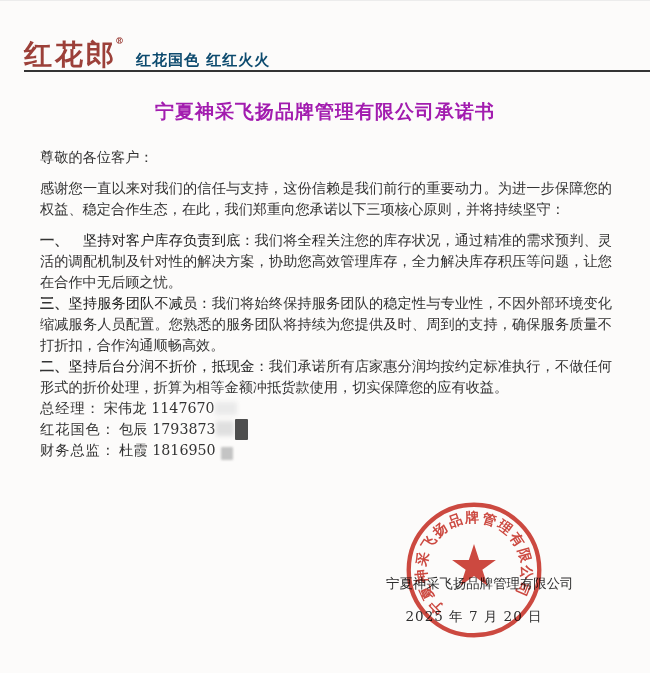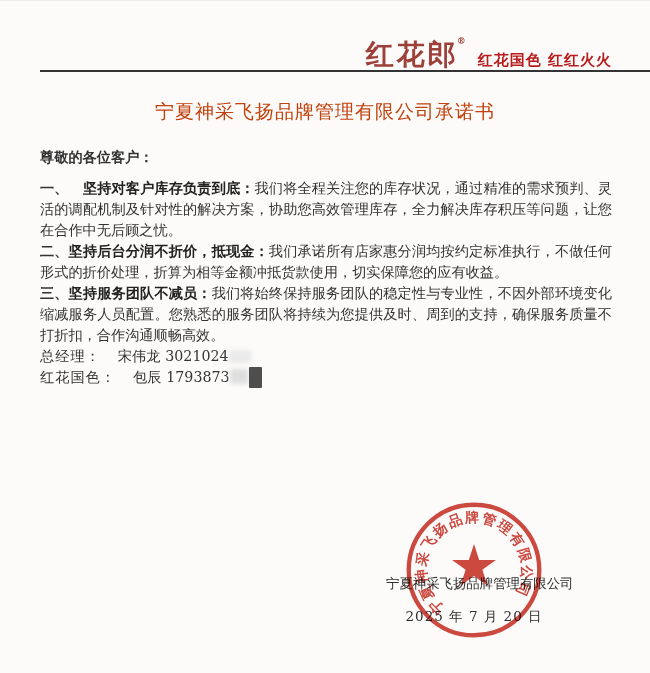--- a/index.html
+++ b/index.html
@@ -11,60 +11,60 @@
     position:relative;
     width:650px;height:673px;
     margin:0 auto;
     background:#fcfbfa;
     border-top:1px solid #ececec;
     overflow:hidden;
     color:#343434;
   }
   
   .header{
-    position:absolute;top:0;left:40px;right:0;height:71px;
+    position:absolute;top:0;left:24px;right:0;height:71px;
     border-bottom:2px solid #343434;
-    display:flex;align-items:flex-end;justify-content:flex-end;
-    padding-right:38px;box-sizing:border-box;gap:10px;
+    display:flex;align-items:flex-end;
+    padding-right:50px;box-sizing:border-box;gap:10px;
   }
   .logo{
     font-size:28px;font-weight:bold;color:#9c4039;
     letter-spacing:3px;line-height:1;position:relative;
     padding-bottom:1px;white-space:nowrap;
   }
   .logo .reg{
     font-size:9px;letter-spacing:0;vertical-align:top;
     position:relative;top:-4px;left:-2px;
   }
   .tagline{
-    font-size:15px;font-weight:bold;color:#b91c1c;
+    font-size:15px;font-weight:bold;color:#0c4a6e;
     letter-spacing:1px;line-height:1;padding-bottom:2px;white-space:nowrap;
   }
   
   .title{
     position:absolute;top:98px;left:0;width:100%;
-    text-align:center;font-size:19px;font-weight:normal;
-    color:#c2410c;letter-spacing:1px;
+    text-align:center;font-size:19px;font-weight:bold;
+    color:#a21caf;letter-spacing:1px;
   }
   
   .content{
     position:absolute;top:146px;left:40px;width:572px;
     font-size:14.2px;line-height:21px;text-align:justify;
     color:#333;
   }
   .content p{margin:0;}
-  .greeting{margin-bottom:10px !important;font-weight:bold;}
+  .greeting{margin-bottom:10px !important;}
   .intro{margin-bottom:10px !important;}
   .item .num{font-weight:bold;}
-  .item b{font-weight:bold;color:#222;}
+  .item b{font-weight:normal;color:#222;}
   .outro{margin-top:10px !important;}
   .thanks{margin-top:18px !important;}
   .contact-heading{margin-top:12px !important;letter-spacing:1px;}
   .contact-row .role{letter-spacing:1px;font-family:Liberation Serif, serif;}
-  .contact-row .name{margin-left:17px;}
+  .contact-row .name{margin-left:3px;}
   .contact-row .phone{margin-left:5px;}
   
   .redact{
     display:inline-block;vertical-align:-2px;border-radius:1px;
   }
   .redact-light-1{width:22px;height:13px;background:#eaeaea;filter:blur(2px);}
   .redact-light-2{width:18px;height:15px;background:#dfdfdf;filter:blur(2px);}
   .redact-dark{width:13px;height:21px;background:#4e4e4e;filter:blur(.6px);vertical-align:-6px;margin-left:1px;}
   .redact-gray{width:12px;height:13px;background:#c4c4c4;filter:blur(1px);vertical-align:-5px;margin-left:5px;}
   
@@ -88,34 +88,36 @@
   <div class="header">
     <div class="logo"><span>红花郎</span><span class="reg">®</span></div>
     <div class="tagline">红花国色 红红火火</div>
   </div>
 
   <div class="title">宁夏神采飞扬品牌管理有限公司承诺书</div>
 
   <div class="content">
     <p class="greeting">尊敬的各位客户：</p>
 
+    <p class="intro">感谢您一直以来对我们的信任与支持，这份信赖是我们前行的重要动力。为进一步保障您的权益、稳定合作生态，在此，我们郑重向您承诺以下三项核心原则，并将持续坚守：</p>
 
     <p class="item"><span class="num">一、　</span><b>坚持对客户库存负责到底：</b><span>我们将全程关注您的库存状况，通过精准的需求预判、灵活的调配机制及针对性的解决方案，协助您高效管理库存，全力解决库存积压等问题，让您在合作中无后顾之忧。</span></p>
 
+    <p class="item"><span class="num">三、</span><b>坚持服务团队不减员：</b><span>我们将始终保持服务团队的稳定性与专业性，不因外部环境变化缩减服务人员配置。您熟悉的服务团队将持续为您提供及时、周到的支持，确保服务质量不打折扣，合作沟通顺畅高效。</span></p>
+
     <p class="item"><span class="num">二、</span><b>坚持后台分润不折价，抵现金：</b><span>我们承诺所有店家惠分润均按约定标准执行，不做任何形式的折价处理，折算为相等金额冲抵货款使用，切实保障您的应有收益。</span></p>
-
-    <p class="item"><span class="num">三、</span><b>坚持服务团队不减员：</b><span>我们将始终保持服务团队的稳定性与专业性，不因外部环境变化缩减服务人员配置。您熟悉的服务团队将持续为您提供及时、周到的支持，确保服务质量不打折扣，合作沟通顺畅高效。</span></p>
 
 
 
 
-    <p class="contact-row"><span class="role">总经理：</span><span class="name">宋伟龙</span><span class="phone">3021024</span><span class="redact redact-light-1"></span></p>
+    <p class="contact-row"><span class="role">总经理：</span><span class="name">宋伟龙</span><span class="phone">1147670</span><span class="redact redact-light-1"></span></p>
 
     <p class="contact-row"><span class="role">红花国色：</span><span class="name">包辰</span><span class="phone">1793873</span><span class="redact redact-light-2"></span><span class="redact redact-dark"></span></p>
 
+    <p class="contact-row"><span class="role">财务总监：</span><span class="name">杜霞</span><span class="phone">1816950</span><span class="redact redact-gray"></span></p>
   </div>
 
   <div class="signature">
     <div class="company">宁夏神采飞扬品牌管理有限公司</div>
     <div class="date">2025 年 7 月 20 日</div>
   </div>
 
   <svg class="stamp" viewBox="0 0 150 150" xmlns="http://www.w3.org/2000/svg">
     <defs>
       <path id="seal-arc" d="M 39.64 110.36 A 50 50 0 1 1 110.36 110.36" fill="none"></path>

